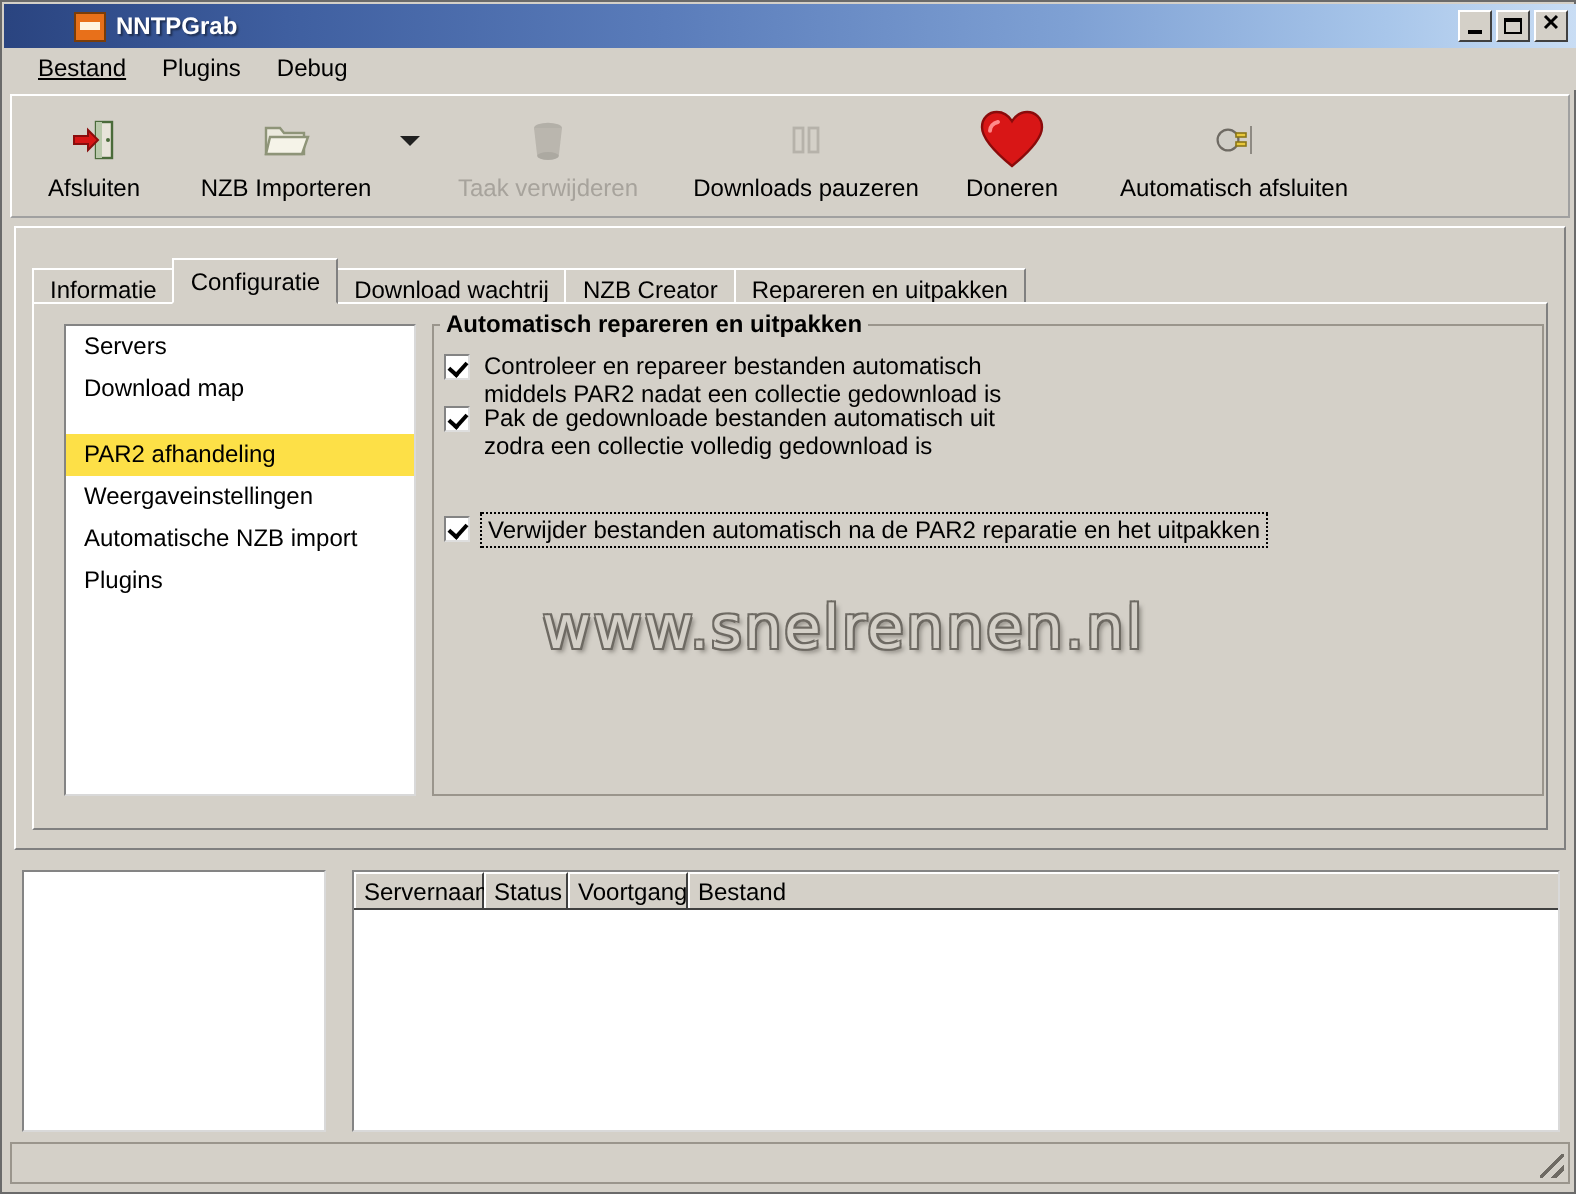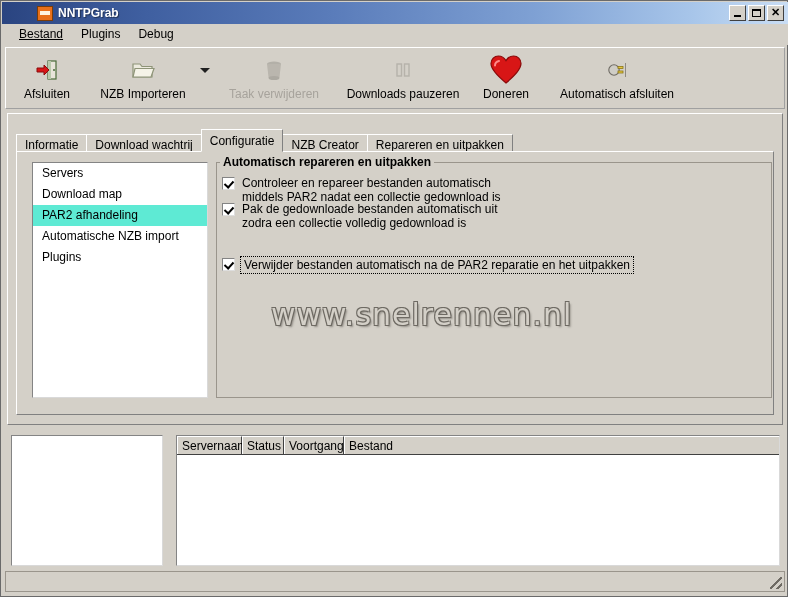--- a/index.html
+++ b/index.html
@@ -232,21 +232,21 @@
     box-sizing: border-box;
     overflow: hidden;
   }
   .cat-item {
     padding: 3px 0 3px 9px;
     font-size: 12px;
     line-height: 15px;
     cursor: default;
     white-space: nowrap;
   }
-  .cat-item.selected { background: #5eead4; }
+  .cat-item.selected { background: #fde047; margin-top: 12px; }
 
   
   #groupbox {
     position: absolute;
     left: 208px; top: 48px;
     width: 556px; height: 236px;
     border: 1px solid #9a958c;
     box-sizing: border-box;
     background: transparent;
   }
@@ -473,45 +473,48 @@
     </div>
 
   </div>
 
   <div id="content-panel">
 
     <div id="tabstrip">
       <div class="tab">
         <span>Informatie</span>
       </div>
+      <div class="tab active">
+        <span>Configuratie</span>
+      </div>
       <div class="tab">
         <span>Download wachtrij</span>
-      </div>
-      <div class="tab active">
-        <span>Configuratie</span>
       </div>
       <div class="tab">
         <span>NZB Creator</span>
       </div>
       <div class="tab">
         <span>Repareren en uitpakken</span>
       </div>
     </div>
 
     <div id="tabpage"></div>
 
     <div id="category-list">
       <div class="cat-item">
         <span>Servers</span>
       </div>
       <div class="cat-item">
         <span>Download map</span>
       </div>
       <div class="cat-item selected">
         <span>PAR2 afhandeling</span>
+      </div>
+      <div class="cat-item">
+        <span>Weergaveinstellingen</span>
       </div>
       <div class="cat-item">
         <span>Automatische NZB import</span>
       </div>
       <div class="cat-item">
         <span>Plugins</span>
       </div>
     </div>
 
     <div id="groupbox"></div>

